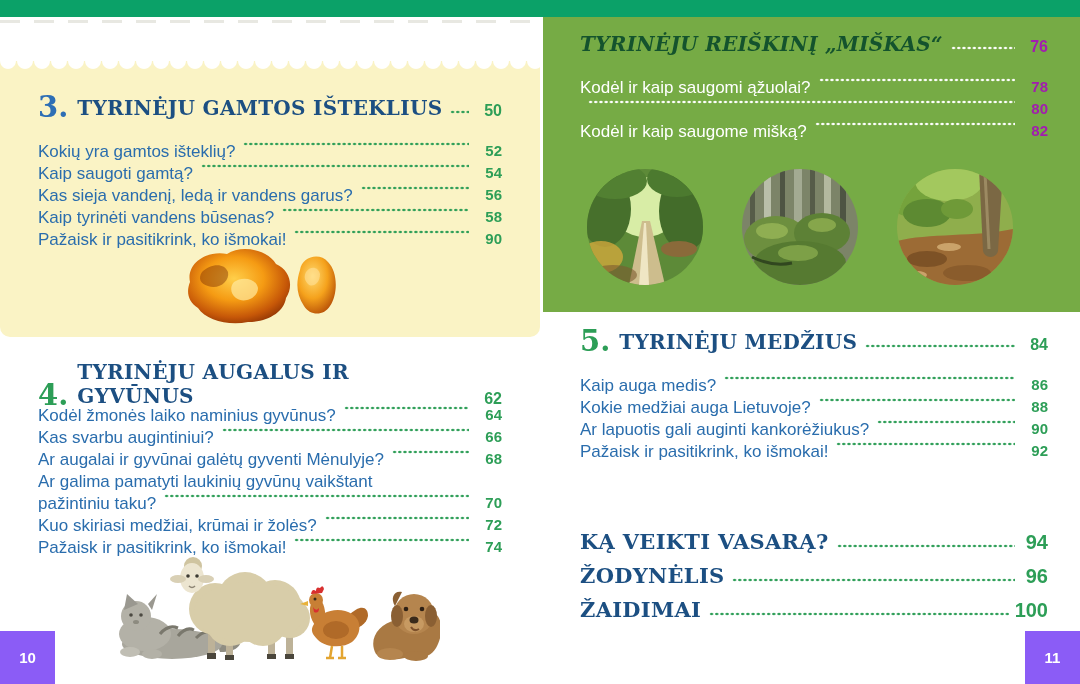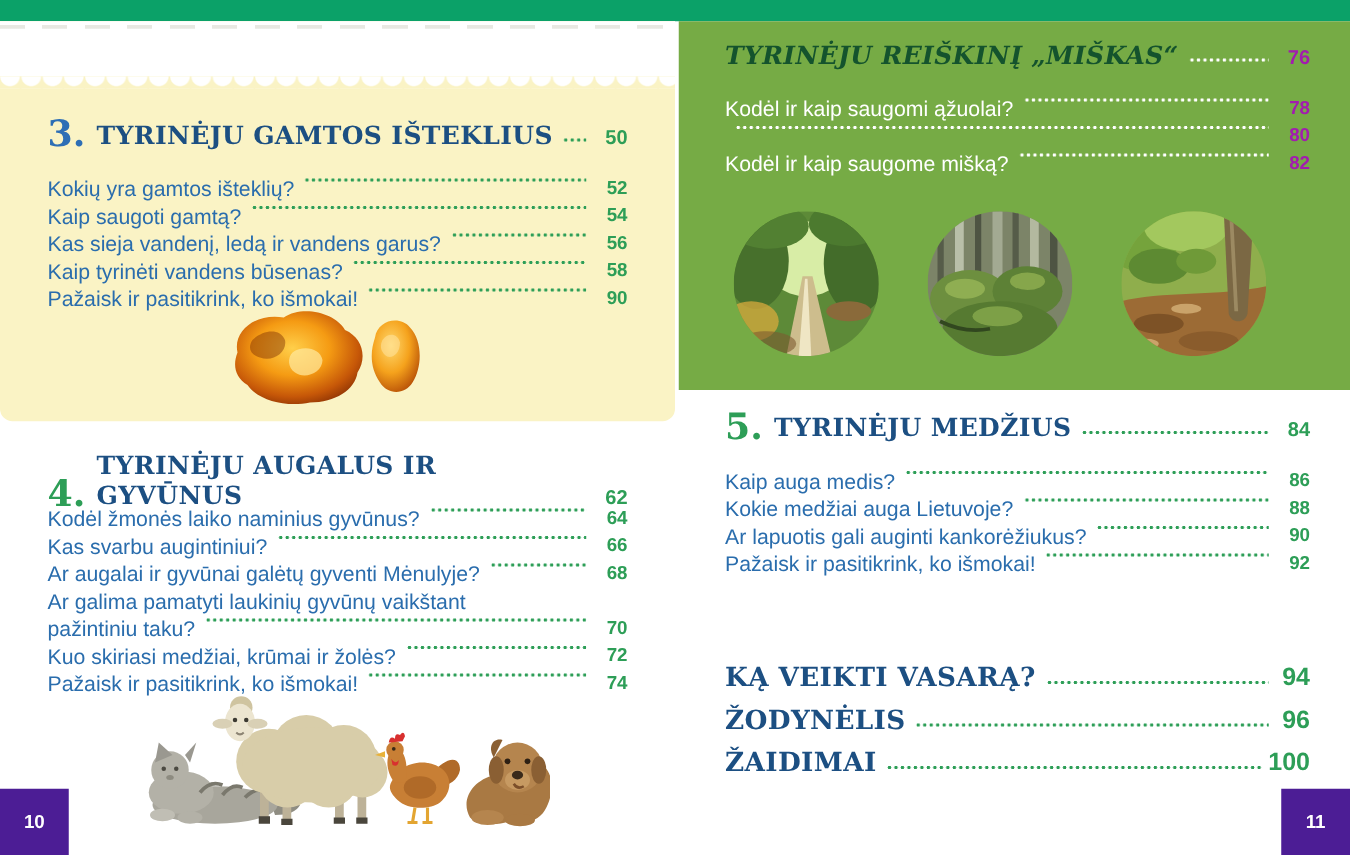--- a/index.html
+++ b/index.html
@@ -9,21 +9,21 @@
   .top-strip{position:absolute;left:0;top:0;width:1080px;height:17px;background:#0ba168;}
   .yellow-panel{position:absolute;left:0;top:17px;width:540px;height:320px;background:#faf3c5;
                 border-radius:0 0 10px 10px;}
   .white-band{position:absolute;left:0;top:17px;width:540px;height:44px;background:#ffffff;}
   .white-band:before{content:"";position:absolute;left:0;top:3px;width:540px;height:3px;
         background:repeating-linear-gradient(90deg,#e8e8e2 0 20px,transparent 20px 34px);}
   .scallops{position:absolute;left:0;top:61px;width:540px;height:10px;
         background-image:radial-gradient(circle 8px at 8px 0px,#ffffff 7.4px,rgba(255,255,255,0) 8.4px);
         background-size:17px 10px;background-repeat:repeat-x;}
   .green-block{position:absolute;left:543px;top:17px;width:537px;height:295px;background:#76ab45;}
-  .corner-tab{position:absolute;bottom:0;width:55px;height:53px;background:#4c1d95;
+  .corner-tab{position:absolute;bottom:0;width:55px;height:53px;background:#8b5cf6;
         color:#fff;display:flex;align-items:center;justify-content:center;
         font-size:15px;font-weight:bold;}
   .tab-left{left:0;}
   .tab-right{left:1025px;}
   
   .sec-head{position:absolute;display:flex;align-items:flex-end;width:464px;}
   .sec-num{font-family:"DejaVu Serif",serif;font-weight:bold;font-size:29px;line-height:26px;margin-right:9px;}
   .num-blue{color:#2d6eb5;}
   .num-green{color:#2d9e57;}
   .sec-title{font-family:"DejaVu Serif",serif;font-weight:bold;font-size:20px;line-height:24px;

